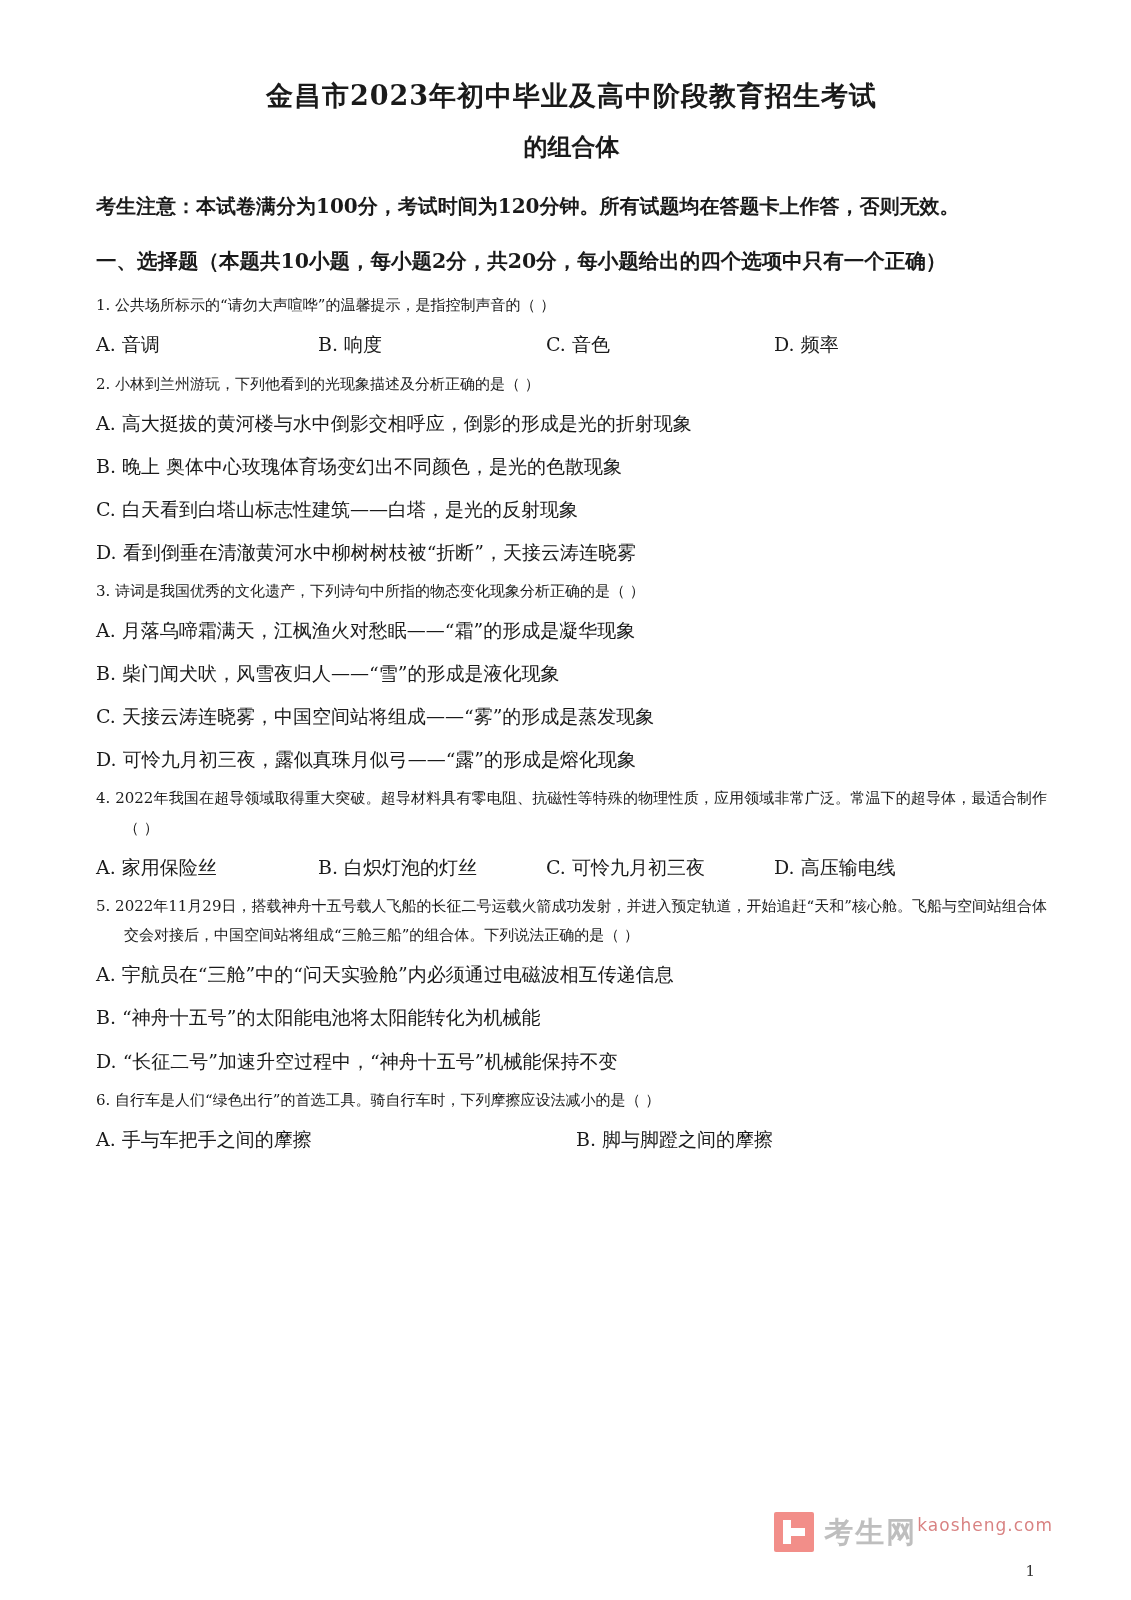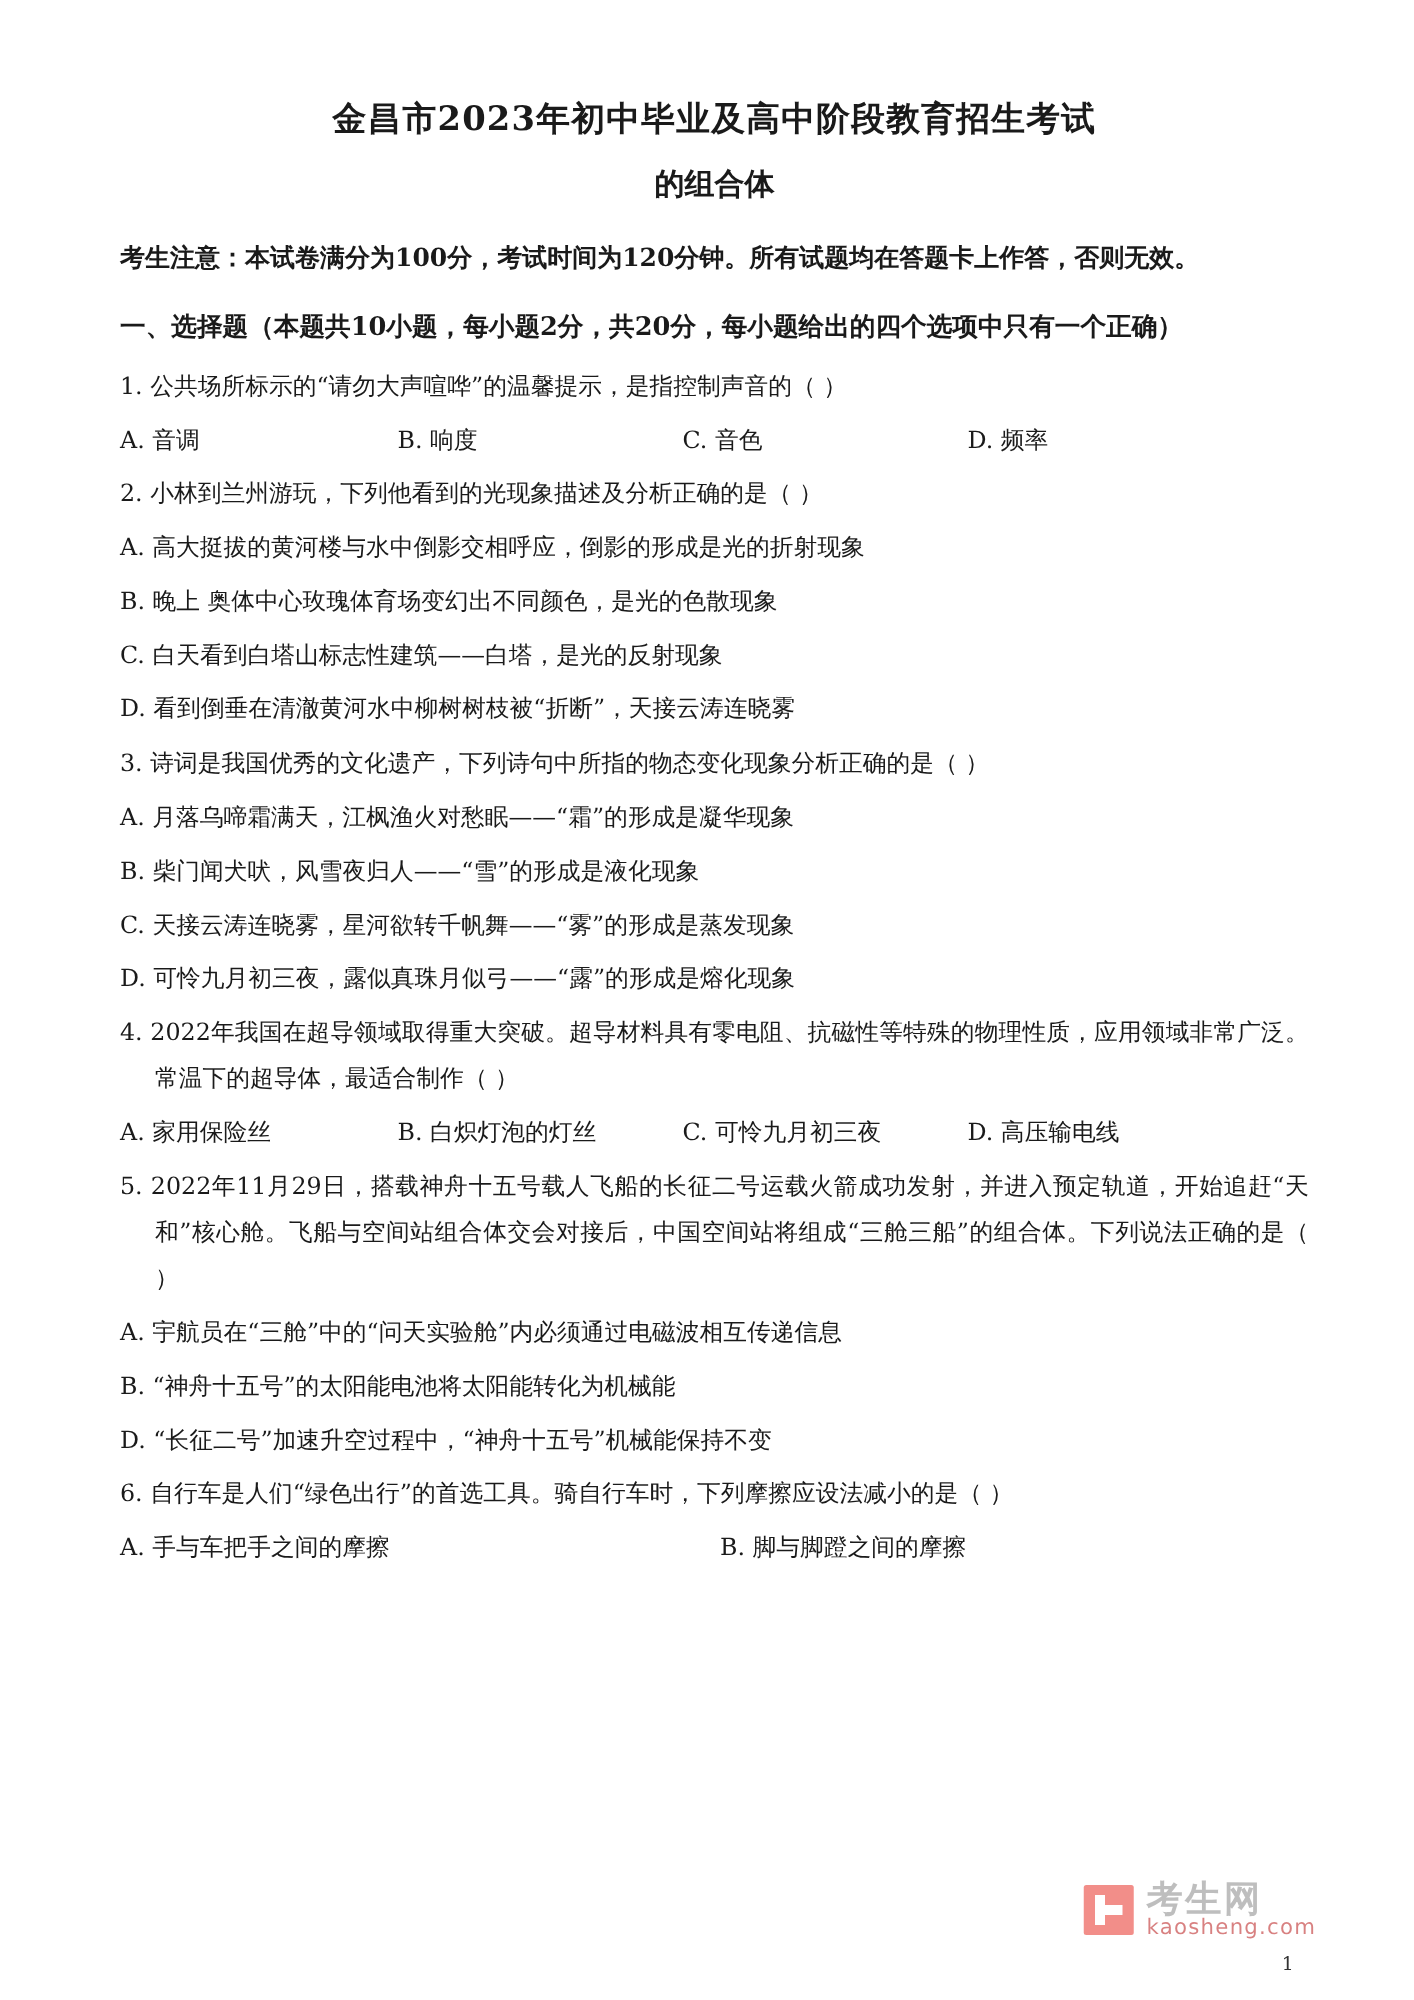--- a/index.html
+++ b/index.html
@@ -45,21 +45,21 @@
     text-align: justify;
   }
   .section-head {
     font-size: 20.5px;
     font-weight: bold;
     line-height: 1.85;
     margin: 0 0 10px 0;
     text-align: justify;
   }
   .q {
-    font-size: 19px;
+    font-size: 15px;
     line-height: 1.95;
     margin: 0 0 6px 0;
     text-align: justify;
   }
   .opts-row {
     display: flex;
     font-size: 19px;
     line-height: 1.95;
     margin: 0 0 6px 0;
   }
@@ -122,21 +122,21 @@
     content: "";
     position: absolute;
     left: 9px;
     top: 16px;
     width: 22px;
     height: 8px;
     background: #ffffff;
   }
   .wm-text {
     display: flex;
-    flex-direction: column;
+    flex-direction: row;
     line-height: 1.05;
     justify-content: space-between;
   }
   .wm-cn {
     font-size: 29px;
     color: #8a8a8a;
     font-family: "DejaVu Sans", "Liberation Sans", sans-serif;
     font-weight: bold;
     letter-spacing: 2px;
   }
@@ -170,21 +170,21 @@
 
   <p class="q">2. 小林到兰州游玩，下列他看到的光现象描述及分析正确的是（        ）</p>
   <p class="opt-line hang">A. 高大挺拔的黄河楼与水中倒影交相呼应，倒影的形成是光的折射现象</p>
   <p class="opt-line hang">B. 晚上   奥体中心玫瑰体育场变幻出不同颜色，是光的色散现象</p>
   <p class="opt-line hang">C. 白天看到白塔山标志性建筑——白塔，是光的反射现象</p>
   <p class="opt-line hang">D. 看到倒垂在清澈黄河水中柳树树枝被“折断”，天接云涛连晓雾</p>
 
   <p class="q">3. 诗词是我国优秀的文化遗产，下列诗句中所指的物态变化现象分析正确的是（        ）</p>
   <p class="opt-line hang">A. 月落乌啼霜满天，江枫渔火对愁眠——“霜”的形成是凝华现象</p>
   <p class="opt-line hang">B. 柴门闻犬吠，风雪夜归人——“雪”的形成是液化现象</p>
-  <p class="opt-line hang">C. 天接云涛连晓雾，星河欲转千帆舞——“雾”的形成是蒸发现象</p>
+  <p class="opt-line hang">C. 天接云涛连晓雾，中国空间站将组成——“雾”的形成是蒸发现象</p>
   <p class="opt-line hang">D. 可怜九月初三夜，露似真珠月似弓——“露”的形成是熔化现象</p>
 
   <p class="q hang">4. 2022年我国在超导领域取得重大突破。超导材料具有零电阻、抗磁性等特殊的物理性质，应用领域非常广泛。常温下的超导体，最适合制作（        ）</p>
   <div class="opts-row four">
     <span class="opt">A. 家用保险丝</span>
     <span class="opt">B. 白炽灯泡的灯丝</span>
     <span class="opt">C. 可怜九月初三夜</span>
     <span class="opt">D. 高压输电线</span>
   </div>
 

